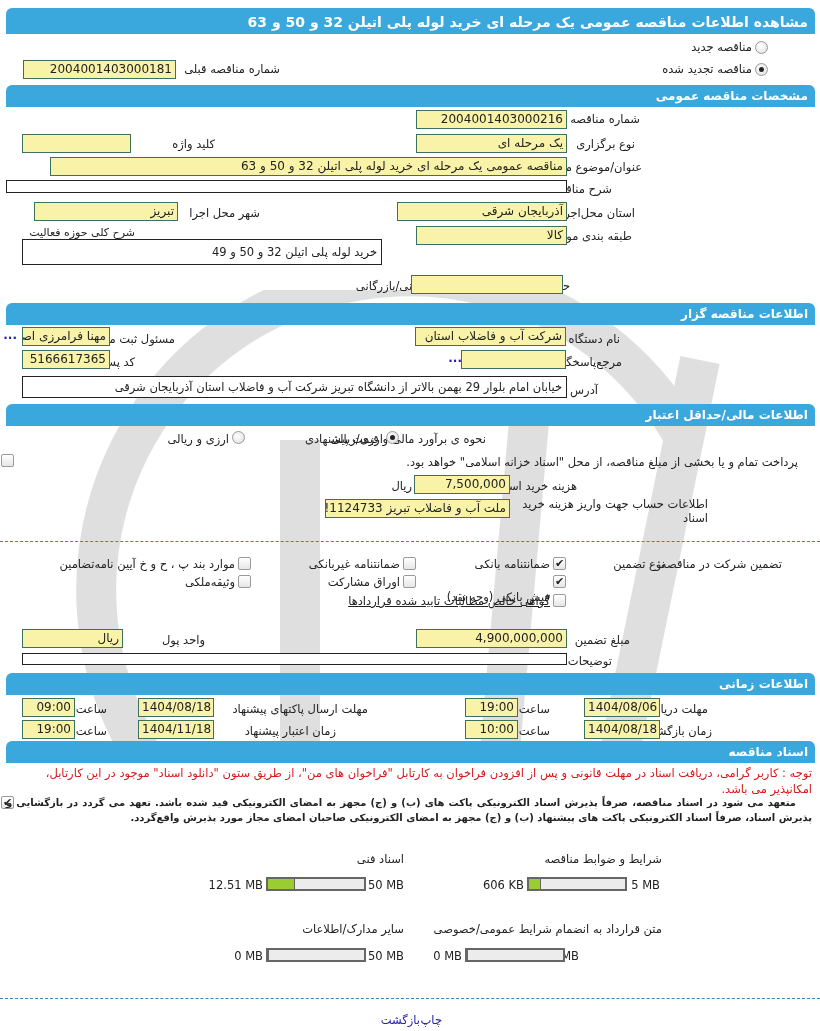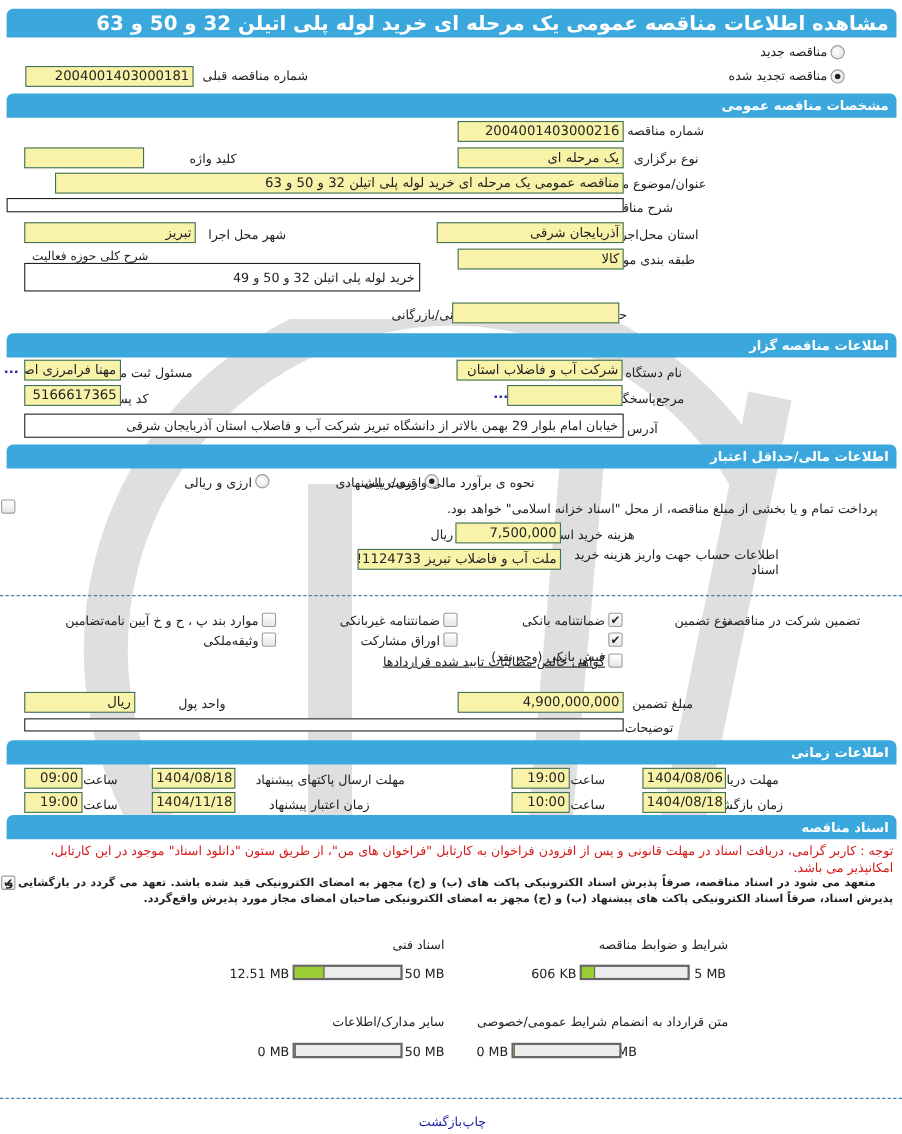--- a/index.html
+++ b/index.html
@@ -8,21 +8,21 @@
     width: 820px; height: 1031px; position: relative; overflow: hidden;
     font-family: "DejaVu Sans", sans-serif; font-size: 11.5px; color: #222;
     direction: rtl;
   }
   .bar {
     position: absolute; left: 6px; width: 809px; height: 22px;
     background: #3aa7dd; color: #fff; font-weight: bold; font-size: 12px;
     border-radius: 6px 6px 0 0; padding: 0 7px; line-height: 22px;
     white-space: nowrap; overflow: hidden;
   }
-  .bar.title { height: 26px; line-height: 28px; font-size: 18px; }
+  .bar.title { height: 26px; line-height: 28px; font-size: 14px; }
   .lbl { position: absolute; white-space: nowrap; font-size: 11.5px; color: #222; }
   .inp {
     position: absolute; height: 19px; background: #f8f3a8;
     border: 1px solid #3f6f5d; font-size: 12px; line-height: 17px;
     padding: 0 3px; white-space: nowrap; overflow: hidden; text-align: right;
   }
   .inp.ltr { direction: ltr; text-align: right; }
   .box {
     position: absolute; background: #fff; border: 1px solid #222;
     font-size: 11.5px; padding: 0 4px; white-space: nowrap; overflow: hidden;
@@ -83,21 +83,21 @@
 
 <div class="lbl" style="right:178px; top:160px;">عنوان/موضوع مناقصه</div>
 <div class="inp" style="right:253px; width:517px; top:157px;">مناقصه عمومی یک مرحله ای خرید لوله پلی اتیلن 32 و 50 و 63</div>
 
 <div class="lbl" style="right:208px; top:182px;">شرح مناقصه</div>
 <div class="box" style="right:253px; width:561px; top:180px; height:13px;"></div>
 
 <div class="lbl" style="right:185px; top:206px;">استان محل‌اجرا</div>
 <div class="inp" style="right:253px; width:170px; top:202px;">آذربایجان شرقی</div>
 <div class="lbl" style="right:560px; top:206px;">شهر محل اجرا</div>
-<div class="inp" style="right:642px; width:156px; top:202px;">تبریز</div>
+<div class="inp" style="right:642px; width:144px; top:202px;">تبریز</div>
 
 <div class="lbl" style="right:188px; top:229px;">طبقه بندی موضوعی</div>
 <div class="inp" style="right:253px; width:151px; top:226px;">کالا</div>
 <div class="lbl" style="right:685px; top:226px; font-size:11px;">شرح کلی حوزه فعالیت</div>
 <div class="box" style="right:438px; width:360px; top:239px; height:26px; line-height:24px;">خرید لوله پلی اتیلن 32 و 50 و 49</div>
 
 <div class="lbl" style="right:250px; top:279px;">حداقل امتیاز قابل قبول ارزیابی فنی/بازرگانی</div>
 <div class="inp" style="right:257px; width:152px; top:275px;"></div>
 
 <div class="bar" style="top:303px;">اطلاعات مناقصه گزار</div>

